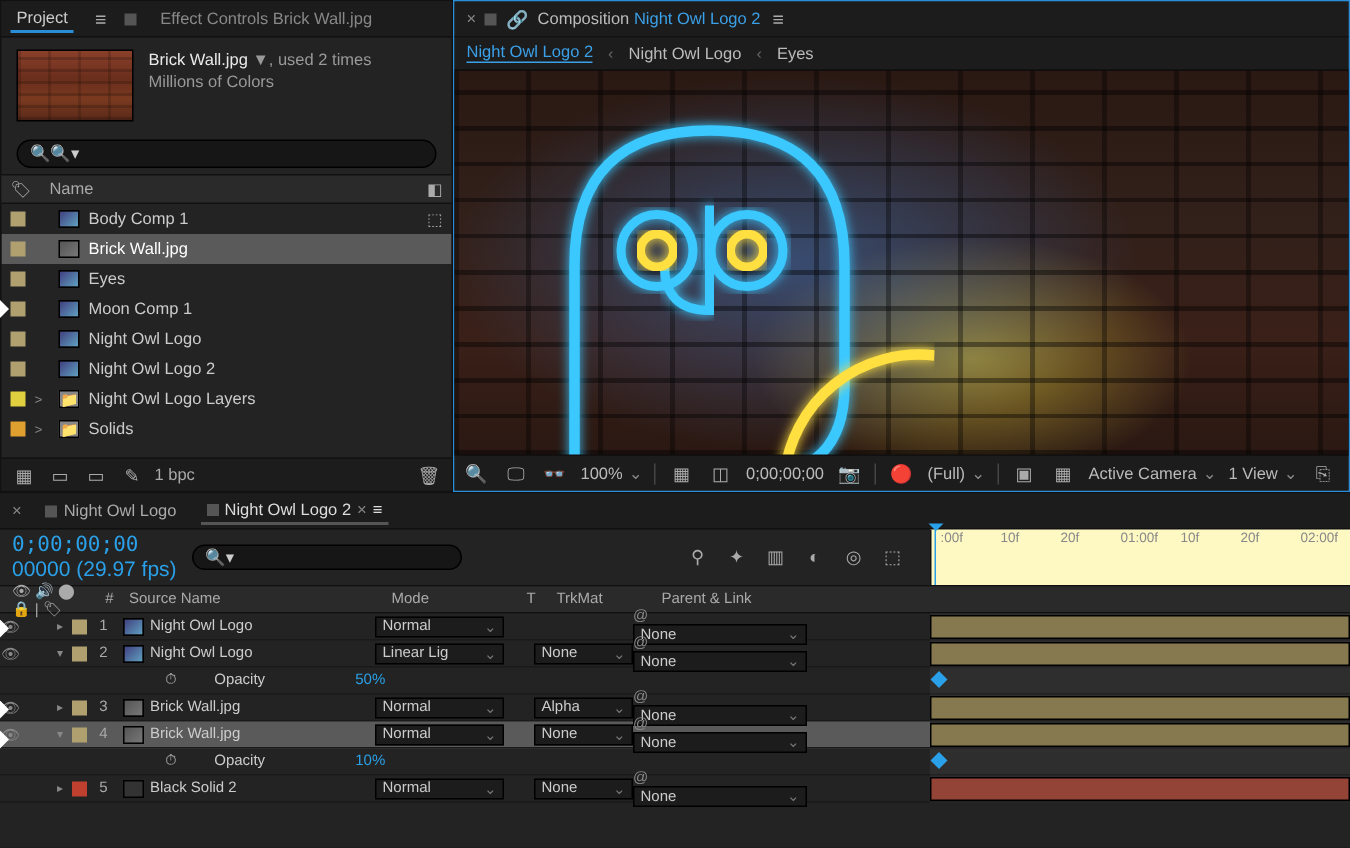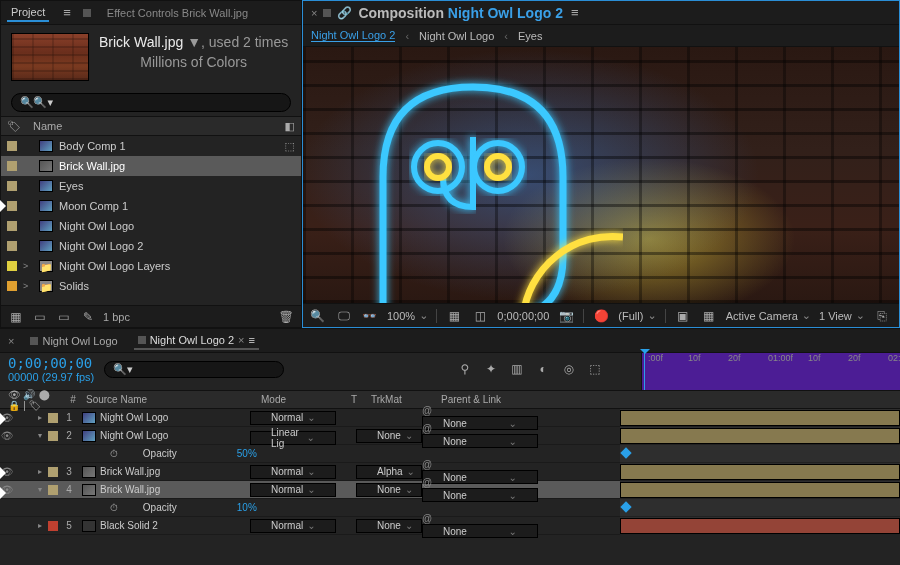--- a/index.html
+++ b/index.html
@@ -17,21 +17,21 @@
 .panel-tabs { display: flex; align-items: center; height: 24px; background: #1c1c1c; border-bottom: 1px solid #111; padding: 0 6px; gap: 12px; }
 .panel-tab { color: #ccc; font-size: 11px; padding: 2px 4px; cursor: pointer; }
 .panel-tab.active { border-bottom: 2px solid #2a8ed6; }
 .panel-tab.dim { color: #888; }
 .little-sq { width: 8px; height: 8px; background: #555; }
 .hamburger { margin-left: 2px; font-size: 13px; color: #aaa; cursor: pointer; }
 
 .asset-info { display: flex; gap: 10px; padding: 8px 10px; }
 .thumb { width: 78px; height: 48px; background: linear-gradient(0deg,#5a2a1a,#7a3a20 30%,#6a2e1c 60%,#8a402a); border: 1px solid #000; position: relative; }
 .thumb::after { content:''; position:absolute; inset:0; background-image: repeating-linear-gradient(0deg,rgba(0,0,0,0.3) 0 2px,transparent 2px 8px), repeating-linear-gradient(90deg,rgba(0,0,0,0.25) 0 2px,transparent 2px 20px); opacity:0.6; }
-.asset-text { color: #ddd; font-size: 14px; line-height: 1.4; text-align: center; }
+.asset-text { color: #ddd; font-size: 11px; line-height: 1.4; }
 .asset-text .title { color: #eaeaea; }
 .asset-text .sub { color: #999; }
 
 .search-row { display: flex; align-items: center; padding: 4px 10px; }
 .search-input { flex: 1; background: #161616; border: 1px solid #000; border-radius: 10px; padding: 2px 8px; color: #ccc; font-size: 11px; }
 .search-input::before { content:'🔍'; }
 
 .project-header { display: flex; align-items: center; height: 20px; background: #2a2a2a; border-top: 1px solid #111; border-bottom: 1px solid #111; padding: 0 6px; gap: 12px; color: #aaa; }
 .project-header .name-col { flex: 1; }
 
@@ -51,21 +51,21 @@
 .project-item.selected .item-name { color: #fff; }
 
 .proj-footer { display: flex; align-items: center; height: 22px; background: #1c1c1c; border-top: 1px solid #111; padding: 0 6px; gap: 6px; color: #aaa; }
 .proj-footer .spacer { flex: 1; }
 .icon-btn { width: 18px; height: 18px; display: inline-flex; align-items: center; justify-content: center; color: #aaa; cursor: pointer; font-size: 12px; }
 
 
 .comp-panel { flex: 1; display: flex; flex-direction: column; border: 1px solid #2a8ed6; }
 .comp-tabs { display: flex; align-items: center; height: 24px; background: #1c1c1c; border-bottom: 1px solid #111; padding: 0 8px; gap: 6px; }
 .link-chain { color: #888; font-size: 12px; }
-.comp-title { color: #bbb; font-size: 14px; font-weight: bold; }
+.comp-title { color: #bbb; font-size: 11px; }
 .comp-title .hl { color: #3aa0e8; }
 .breadcrumb-row { display: flex; align-items: center; height: 22px; background: #1c1c1c; padding: 0 8px; gap: 10px; border-bottom: 1px solid #111; }
 .crumb { color: #bbb; font-size: 11px; cursor: pointer; }
 .crumb.active { color: #3aa0e8; border-bottom: 1px solid #3aa0e8; }
 .crumb-sep { color: #666; }
 
 .viewer { flex: 1; background: #000; position: relative; overflow: hidden; }
 .brick-bg { position: absolute; inset: 0; background:
    radial-gradient(ellipse 55% 70% at 38% 50%, rgba(60,120,200,0.5), transparent 70%),
    radial-gradient(ellipse 35% 45% at 58% 75%, rgba(220,200,60,0.6), transparent 70%),
@@ -79,25 +79,25 @@
 .select-like::after { content: '⌄'; color: #888; }
 
 
 .timeline-panel { flex: 1; display: flex; flex-direction: column; background: #232323; border-top: 1px solid #111; }
 .timeline-tabs { display: flex; align-items: center; height: 24px; background: #1c1c1c; padding: 0 8px; gap: 12px; border-bottom: 1px solid #111; }
 .timeline-tabs .tab { display: flex; align-items: center; gap: 4px; color: #aaa; cursor: pointer; padding: 2px 4px; }
 .timeline-tabs .tab.active { color: #ddd; border-bottom: 2px solid #555; }
 
 .timeline-head { display: flex; height: 38px; border-bottom: 1px solid #111; }
 .tl-left { width: 620px; display: flex; flex-direction: column; }
-.tl-right { flex: 1; display: flex; flex-direction: column; background: #4c1d95; margin-left: 21px; }
+.tl-right { flex: 1; display: flex; flex-direction: column; background: #fef9c3; }
 
 .tc-row { display: flex; align-items: center; gap: 10px; padding: 2px 8px; }
 .timecode { color: #2aa0e8; font-size: 14px; font-family: 'Consolas', monospace; }
-.fps { color: #2aa0e8; font-size: 11px; }
+.fps { color: #2aa0e8; font-size: 14px; }
 .tl-search { flex: 1; background: #161616; border: 1px solid #000; border-radius: 10px; padding: 1px 8px; color: #ccc; font-size: 11px; max-width: 180px; }
 .tl-icons { display: flex; gap: 8px; margin-left: auto; padding-right: 8px; }
 
 .ruler { flex: 1; display: flex; align-items: center; position: relative; border-left: 1px solid #111; }
 .ruler-tick { position: absolute; top: 0; font-size: 9px; color: #888; }
 .playhead { position: absolute; left: 2px; top: 0; bottom: 0; width: 0; border-left: 1px solid #2aa0e8; }
 .playhead::before { content:''; position:absolute; top:-4px; left:-5px; border:5px solid transparent; border-top-color:#2aa0e8; }
 
 .layer-header { display: flex; align-items: center; height: 18px; background: #2a2a2a; border-bottom: 1px solid #111; padding: 0 4px; font-size: 10px; color: #aaa; }
 .col { padding: 0 4px; }
@@ -123,21 +123,21 @@
 .sw.red { background: #c04030; }
 .layer-row .num { width: 18px; text-align: center; color: #aaa; }
 .layer-row .lico { width: 14px; height: 12px; margin: 0 4px; background: linear-gradient(135deg,#404080,#60a0c0); border:1px solid #000; }
 .layer-row .lico.img { background: linear-gradient(135deg,#555,#777); }
 .layer-row .lico.solid { background: #333; }
 .layer-row .lname { width: 150px; color: #ccc; }
 .layer-row .mode { width: 86px; }
 .layer-row .tcol { width: 20px; }
 .layer-row .trk { width: 66px; }
 .layer-row .par { width: 116px; }
-.mini-select { display: inline-flex; align-items: center; justify-content: space-between; background: #1c1c1c; border: 1px solid #000; padding: 0 20px; width: 100%; height: 14px; font-size: 10px; color: #ccc; cursor: pointer; }
+.mini-select { display: inline-flex; align-items: center; justify-content: space-between; background: #1c1c1c; border: 1px solid #000; padding: 0 4px; width: 100%; height: 14px; font-size: 10px; color: #ccc; cursor: pointer; }
 .mini-select::after { content: '⌄'; color: #777; margin-left: 4px; }
 .pct { color: #2aa0e8; font-size: 10px; }
 .prop-row { display: flex; align-items: center; height: 18px; font-size: 10px; border-bottom: 1px solid #1a1a1a; }
 .prop-row .indent { width: 110px; }
 .prop-row .clock { color: #aaa; margin-right: 4px; }
 .prop-row .pname { width: 115px; color: #ccc; padding-left: 21px; }
 
 .bar { position: absolute; height: 16px; top: 0; background: #86794f; border: 1px solid #000; }
 .bar.kf::before { content:''; position:absolute; left:2px; top:3px; width:8px; height:8px; background:#2aa0e8; transform: rotate(45deg); }
 .bar.red { background: #944437; }

